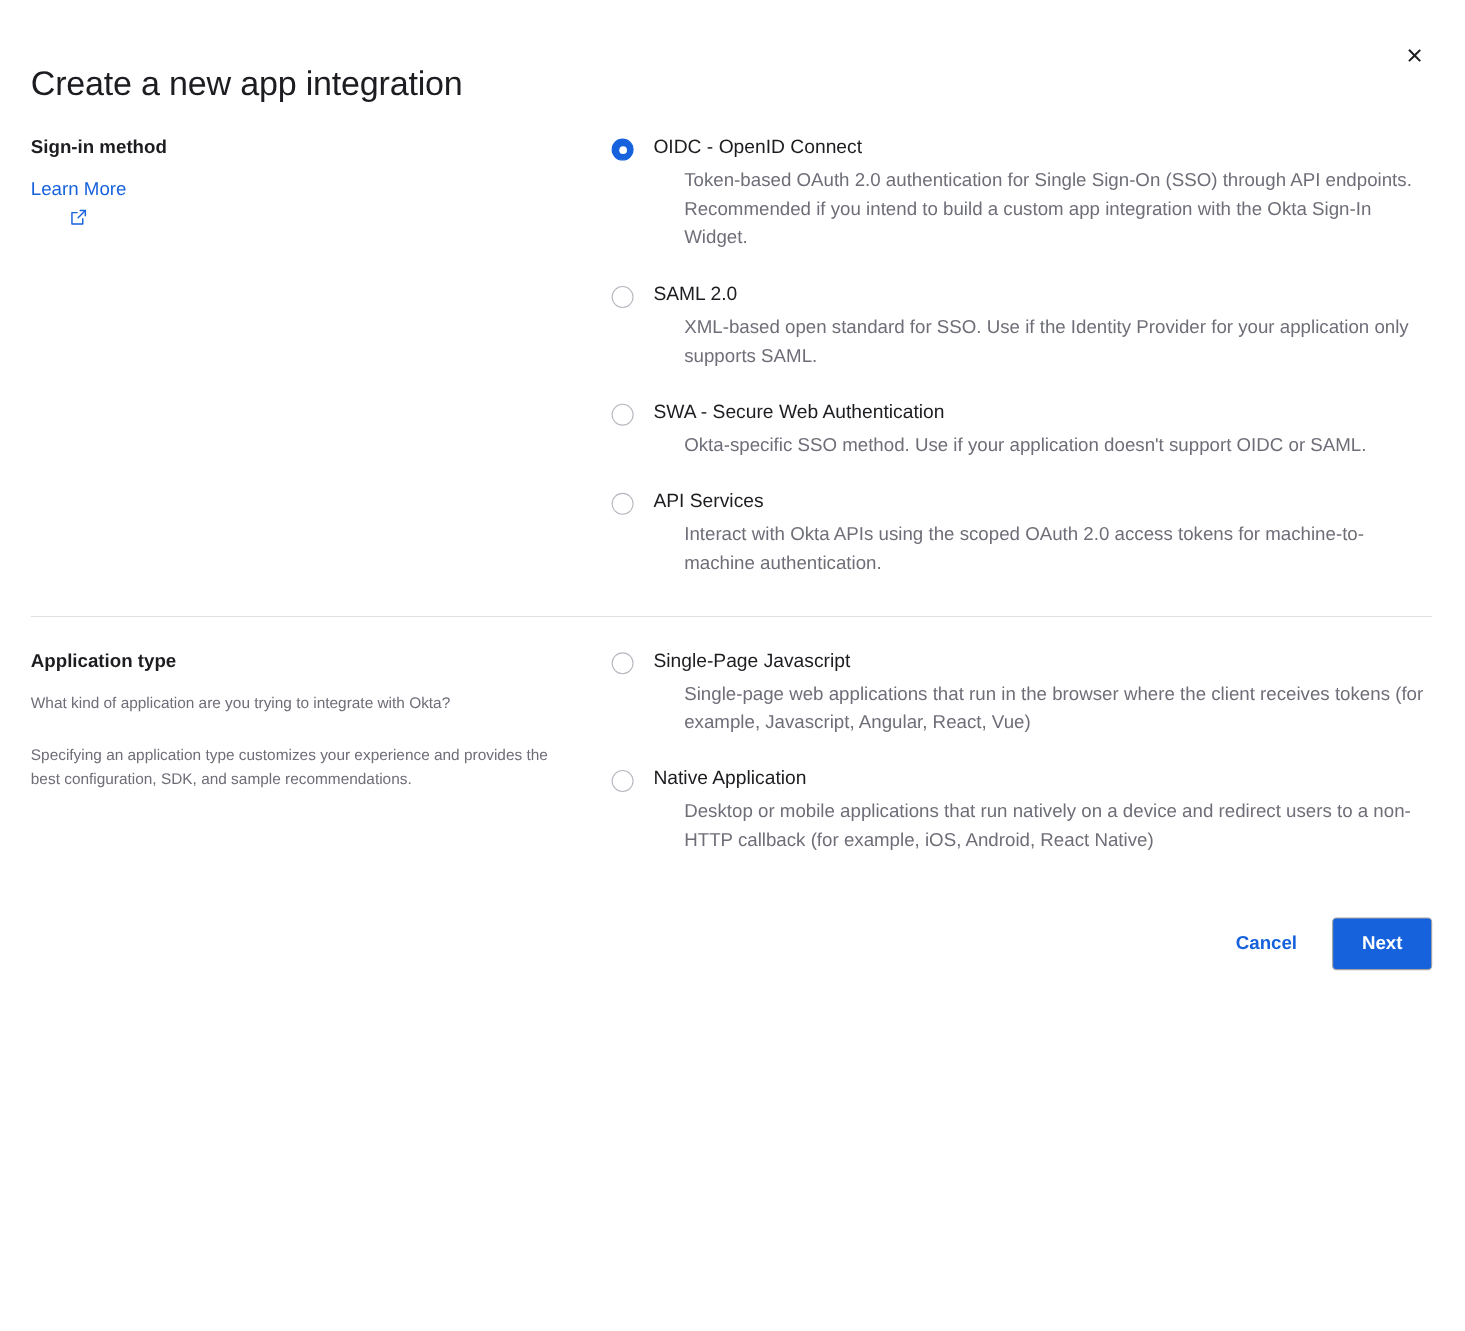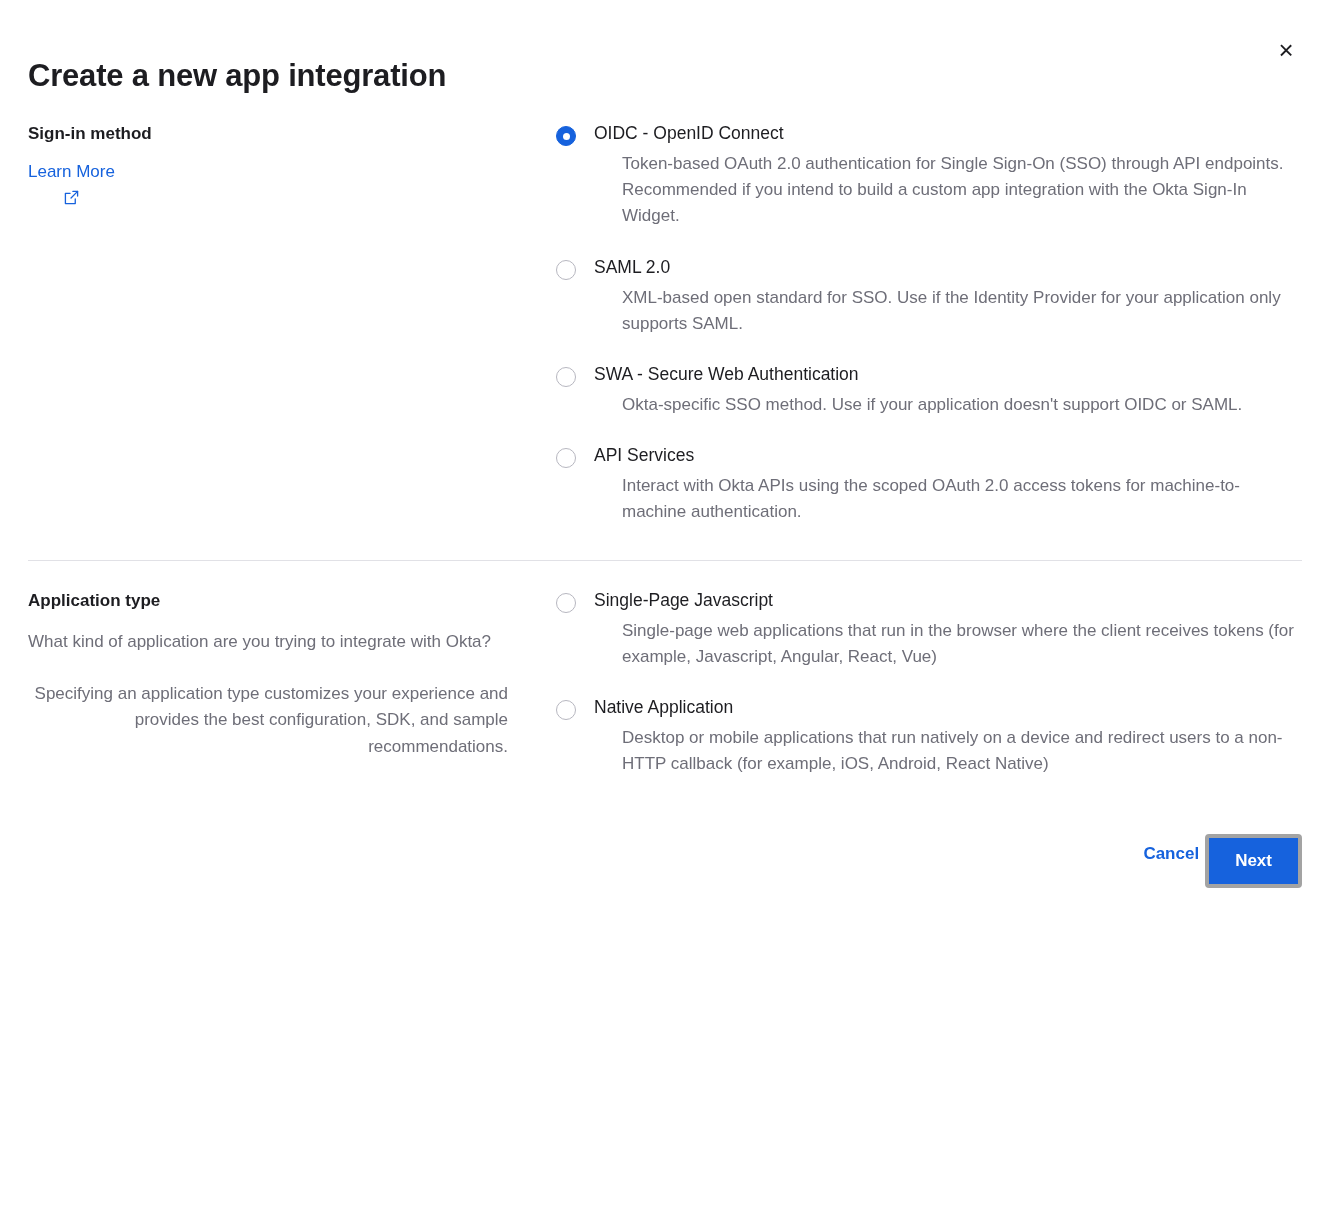--- a/index.html
+++ b/index.html
@@ -27,21 +27,21 @@
     background: transparent;
     color: #1d1d21;
     font-size: 26px;
     line-height: 1;
     cursor: pointer;
     padding: 0;
     font-family: "Liberation Sans", sans-serif;
   }
   .title {
     font-size: 31px;
-    font-weight: bold;
+    font-weight: normal;
     letter-spacing: -0.2px;
     color: #1d1d21;
     margin: 0;
     padding: 58px 0 0 28px;
   }
   .section {
     display: flex;
     align-items: flex-start;
     padding: 0 30px 0 28px;
   }
@@ -65,27 +65,27 @@
     align-items: center;
     gap: 8px;
     color: #1662dd;
     font-size: 17px;
     text-decoration: none;
     cursor: pointer;
     flex-direction: column;
   }
   .learn-more .ext-icon svg { display: block; }
   .helper-text {
-    font-size: 17px;
+    font-size: 14px;
     line-height: 1.55;
     color: #6e6e78;
     margin: 0 0 26px 0;
     max-width: 480px;
   }
-  .helper-text:last-child { margin-bottom: 0; text-align: right; }
+  .helper-text:last-child { margin-bottom: 0; }
 
   .option {
     display: flex;
     align-items: flex-start;
     margin-bottom: 26px;
   }
   .option:last-child { margin-bottom: 0; }
   .radio {
     flex: 0 0 auto;
     width: 20px;
@@ -128,36 +128,37 @@
     margin-left: 28px;
   }
   .divider {
     height: 1px;
     background: #e1e1e6;
     margin: 34px 30px 0 28px;
   }
   .footer {
     display: flex;
     justify-content: flex-end;
-    align-items: flex-start;
+    align-items: center;
+    gap: 26px;
     padding: 56px 30px 40px 0;
   }
   .btn-cancel {
     background: transparent;
     border: none;
     color: #1662dd;
     font-size: 17px;
     font-weight: bold;
     cursor: pointer;
     padding: 10px 6px;
     font-family: "Liberation Sans", sans-serif;
   }
   .btn-next {
     background: #1662dd;
-    border: 4px solid #a3a3a3;
+    border: 1px solid #a3a3a3;
     color: #ffffff;
     font-size: 17px;
     font-weight: bold;
     border-radius: 4px;
     padding: 13px 26px;
     cursor: pointer;
     font-family: "Liberation Sans", sans-serif;
   }
 </style>
 </head>

